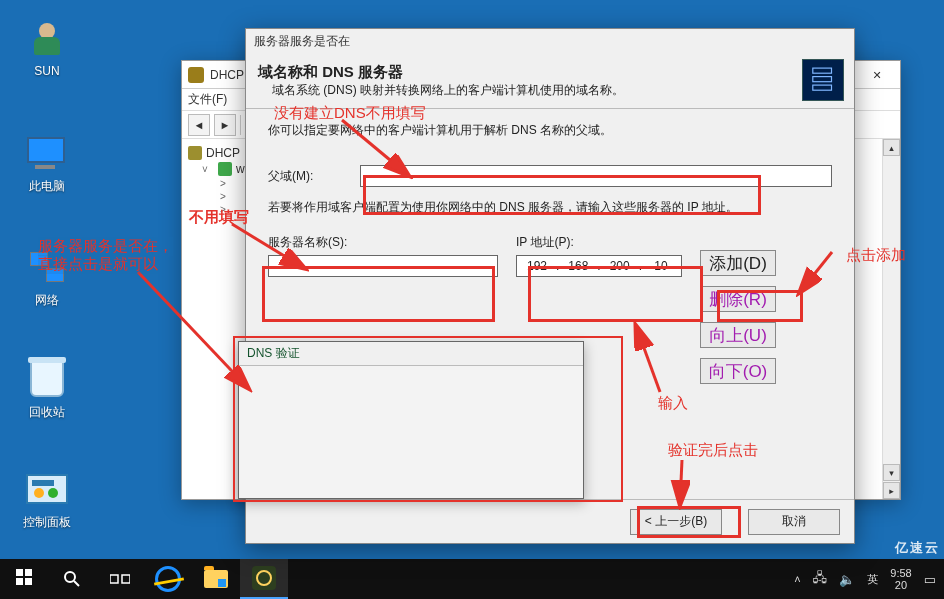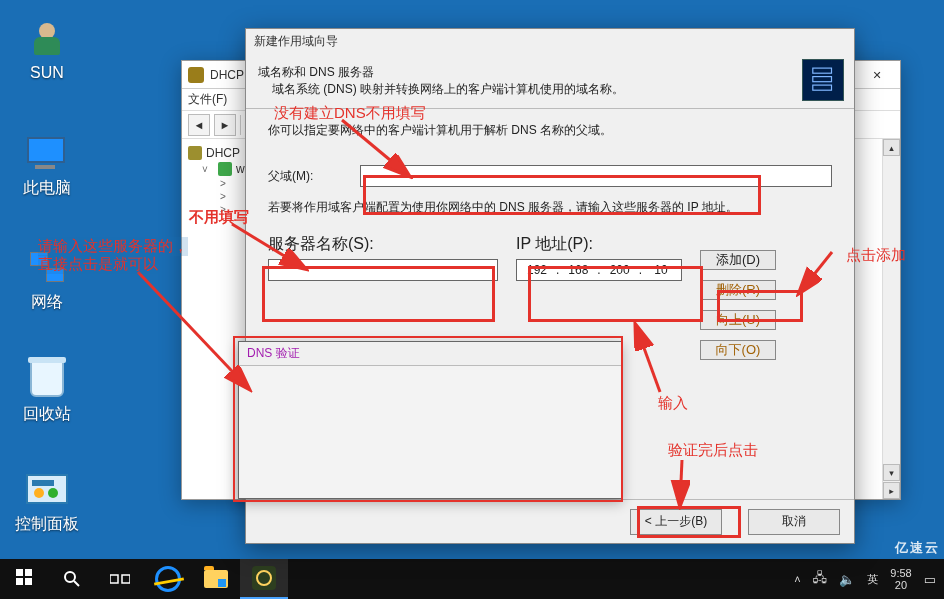--- a/index.html
+++ b/index.html
@@ -1,18 +1,18 @@
 <!DOCTYPE html>
 <html><head>
 <meta charset="utf-8">
 <style>
   * { box-sizing: border-box; font-family: "Microsoft YaHei", "Segoe UI", Tahoma, sans-serif; }
   body { margin:0; width:944px; height:599px; background:#1a6eb5; overflow:hidden; position:relative; }
   
-  .desktop-icon { position:absolute; width:70px; text-align:center; color:#fff; font-size:16px; text-shadow:0 1px 2px rgba(0,0,0,.6); }
+  .desktop-icon { position:absolute; width:70px; text-align:center; color:#fff; font-size:12px; text-shadow:0 1px 2px rgba(0,0,0,.6); }
   .desktop-icon .ico { width:42px; height:42px; margin:0 auto 4px; display:flex; align-items:center; justify-content:center; }
   .ico-person { width:36px; height:36px; position:relative; }
   .ico-person::before { content:""; position:absolute; width:16px; height:16px; background:#d8b98f; border-radius:50%; top:2px; left:10px; }
   .ico-person::after { content:""; position:absolute; width:26px; height:18px; background:#2e8b57; border-radius:6px 6px 2px 2px; top:16px; left:5px; }
   .ico-pc { width:40px; height:32px; position:relative; }
   .ico-pc::before { content:""; position:absolute; width:34px; height:22px; background:#1e90ff; border:2px solid #2f5f8f; top:0; left:0; }
   .ico-pc::after { content:""; position:absolute; width:20px; height:4px; background:#888; bottom:0; left:8px; }
   .ico-net { width:38px; height:30px; position:relative; }
   .ico-net::before { content:""; position:absolute; width:16px; height:12px; background:#1e90ff; border:1px solid #777; top:0; left:2px; }
   .ico-net::after { content:""; position:absolute; width:16px; height:12px; background:#1e90ff; border:1px solid #777; bottom:0; right:2px; }
@@ -36,42 +36,42 @@
   .sico { width:14px; height:14px; background:#9c8f2f; border-radius:2px; display:inline-block; }
   .sico.server { background:#3fa84b; border-radius:2px; }
   .dhcp-empty { position:absolute; left:240px; right:18px; top:78px; bottom:0; background:#fff; }
   .dhcp-scroll { position:absolute; right:0; top:78px; bottom:0; width:18px; background:#f0f0f0; border-left:1px solid #ddd; }
   .scroll-arrow { width:17px; height:17px; background:#e6e6e6; border:1px solid #bbb; font-size:9px; color:#333; display:flex; align-items:center; justify-content:center; }
 
   
   .wizard { position:absolute; left:245px; top:28px; width:610px; height:516px; background:#f0f0f0; border:1px solid #888; box-shadow:0 6px 24px rgba(0,0,0,.4); z-index:5; font-size:12px; color:#222; }
   .wiz-title { height:24px; display:flex; align-items:center; padding:0 8px; font-size:12px; color:#333; }
   .wiz-header { height:56px; border-bottom:1px solid #bbb; display:flex; align-items:center; position:relative; padding:6px 12px; background:#f0f0f0; }
-  .wiz-header-text .h1 { font-weight:400; font-size:12px; }
+  .wiz-header-text .h1 { font-weight:700; font-size:15px; }
   .wiz-header-text .h2 { font-size:12px; margin-left:14px; }
   .wiz-header-ico { width:42px; height:42px; background:#001f4a; position:absolute; right:10px; top:6px; border:1px solid #355; display:flex; align-items:center; justify-content:center; }
   .wiz-header-ico svg { width:34px; height:34px; }
   .wiz-body { position:absolute; top:81px; left:0; right:0; bottom:44px; padding:12px 22px 10px 22px; }
   .instr { margin-bottom:26px; }
   .field-row { display:flex; align-items:center; margin-bottom:10px; position:relative; }
   .field-label { width:92px; }
   .field-input { flex:1; height:22px; border:1px solid #666; background:#fff; padding:0 4px; }
   .hint { margin:12px 0 18px; }
   .cols { display:flex; gap:18px; align-items:flex-start; }
   .col { display:flex; flex-direction:column; gap:4px; }
-  .col .col-label { font-size:16px; }
+  .col .col-label { font-size:12px; }
   .col .col-input { height:22px; border:1px solid #666; background:#fff; padding:0 4px; font-size:12px; display:flex; align-items:center; justify-content:center; gap:6px; }
   .btn-stack { display:flex; flex-direction:column; gap:10px; }
-  .wiz-btn { width:76px; height:20px; border:1px solid #888; background:#e9e9e9; font-size:13px; display:flex; align-items:center; justify-content:center; }
-  .wiz-btn.disabled { color:#a16207; }
+  .wiz-btn { width:76px; height:26px; border:1px solid #888; background:#e9e9e9; font-size:17px; display:flex; align-items:center; justify-content:center; }
+  .wiz-btn.disabled { color:#a21caf; }
   .wiz-footer { position:absolute; bottom:0; left:0; right:0; height:44px; border-top:1px solid #bbb; display:flex; align-items:center; justify-content:flex-end; gap:8px; padding:4px 14px; }
   .wiz-footer .fbtn { width:92px; height:26px; border:1px solid #888; background:#e9e9e9; display:flex; align-items:center; justify-content:center; font-size:12px; }
 
   
-  .verify { position:absolute; left:-8px; top:312px; width:384px; height:158px; border:1px solid #666; background:#f3f3f3; box-shadow:0 4px 12px rgba(0,0,0,.3); z-index:6; font-size:12px; color:#a21caf; }
+  .verify { position:absolute; left:-8px; top:312px; width:346px; height:158px; border:1px solid #666; background:#f3f3f3; box-shadow:0 4px 12px rgba(0,0,0,.3); z-index:6; font-size:12px; color:#14532d; }
   .verify-title { height:24px; display:flex; align-items:center; padding:0 8px; border-bottom:1px solid #bbb; background:#f0f0f0; }
   .verify-body { padding:16px 14px; display:flex; gap:14px; align-items:flex-start; }
   .clock-ico { width:36px; height:36px; border:2px solid #666; border-radius:50%; position:relative; flex-shrink:0; margin-top:4px; background:#fff; }
   .clock-ico::before, .clock-ico::after { content:""; position:absolute; background:#333; left:50%; top:50%; transform-origin:0 0; }
   .clock-ico::before { width:2px; height:10px; transform:rotate(200deg); }
   .clock-ico::after { width:2px; height:14px; transform:rotate(60deg); }
 
   
   .hl { position:absolute; border:3px solid #e4322b; background:transparent; pointer-events:none; z-index:10; }
   .red-text { position:absolute; color:#e4322b; font-size:15px; font-weight:400; z-index:11; white-space:nowrap; }
@@ -170,21 +170,21 @@
   <div class="dhcp-empty"></div>
   <div class="dhcp-scroll">
     <div class="scroll-arrow" style="position:absolute;top:0;">▴</div>
     <div class="scroll-arrow" style="position:absolute;bottom:18px;">▾</div>
     <div class="scroll-arrow" style="position:absolute;bottom:0;">▸</div>
   </div>
 </div>
 
 <div class="wizard">
   <div class="wiz-title">
-    <span>新建作用域向导</span>
+    <span>服务器服务是否在</span>
   </div>
   <div class="wiz-header">
     <div class="wiz-header-text">
       <div class="h1">域名称和 DNS 服务器</div>
       <div class="h2">域名系统 (DNS) 映射并转换网络上的客户端计算机使用的域名称。</div>
     </div>
     <div class="wiz-header-ico">
       <svg viewBox="0 0 40 40">
           <g fill="none" stroke="#7fb6ff" stroke-width="1.4">
             <rect x="8" y="6" width="22" height="6"></rect>
@@ -242,21 +242,21 @@
 <div class="hl" style="left:528px; top:266px; width:175px; height:56px;"></div>
 <div class="hl" style="left:717px; top:290px; width:86px; height:32px;"></div>
 <div class="hl" style="left:637px; top:506px; width:104px; height:32px;"></div>
 <div class="hl" style="left:233px; top:336px; width:390px; height:166px; border-width:2px;"></div>
 
 <div class="red-text" style="left:274px; top:104px;">没有建立DNS不用填写</div>
 <div class="red-text" style="left:189px; top:208px;font-weight:bold;">不用填写</div>
 <div class="red-text" style="left:658px; top:394px;">输入</div>
 <div class="red-text" style="left:834px; top:246px;margin-left:12px;">点击添加</div>
 <div class="red-text" style="left:668px; top:441px;">验证完后点击</div>
-<div class="red-text" style="left:38px; top:237px; background:rgba(26,110,181,.2);">请输入这些服务器的，</div>
+<div class="red-text" style="left:38px; top:237px; background:rgba(26,110,181,.2);">服务器服务是否在，</div>
 <div class="red-text" style="left:38px; top:255px; background:rgba(26,110,181,.2);">直接点击是就可以</div>
 
 <svg class="arrow" style="left:0; top:0;" width="944" height="559">
   <defs>
       <marker id="ah" markerWidth="10" markerHeight="10" refX="8" refY="3" orient="auto">
         <path d="M0,0 L0,6 L9,3 z" fill="#e4322b"></path>
       </marker>
     </defs>
   <line x1="342" y1="120" x2="408" y2="175" stroke="#e4322b" stroke-width="3" marker-end="url(#ah)"></line>
   <line x1="232" y1="224" x2="304" y2="268" stroke="#e4322b" stroke-width="3" marker-end="url(#ah)"></line>

